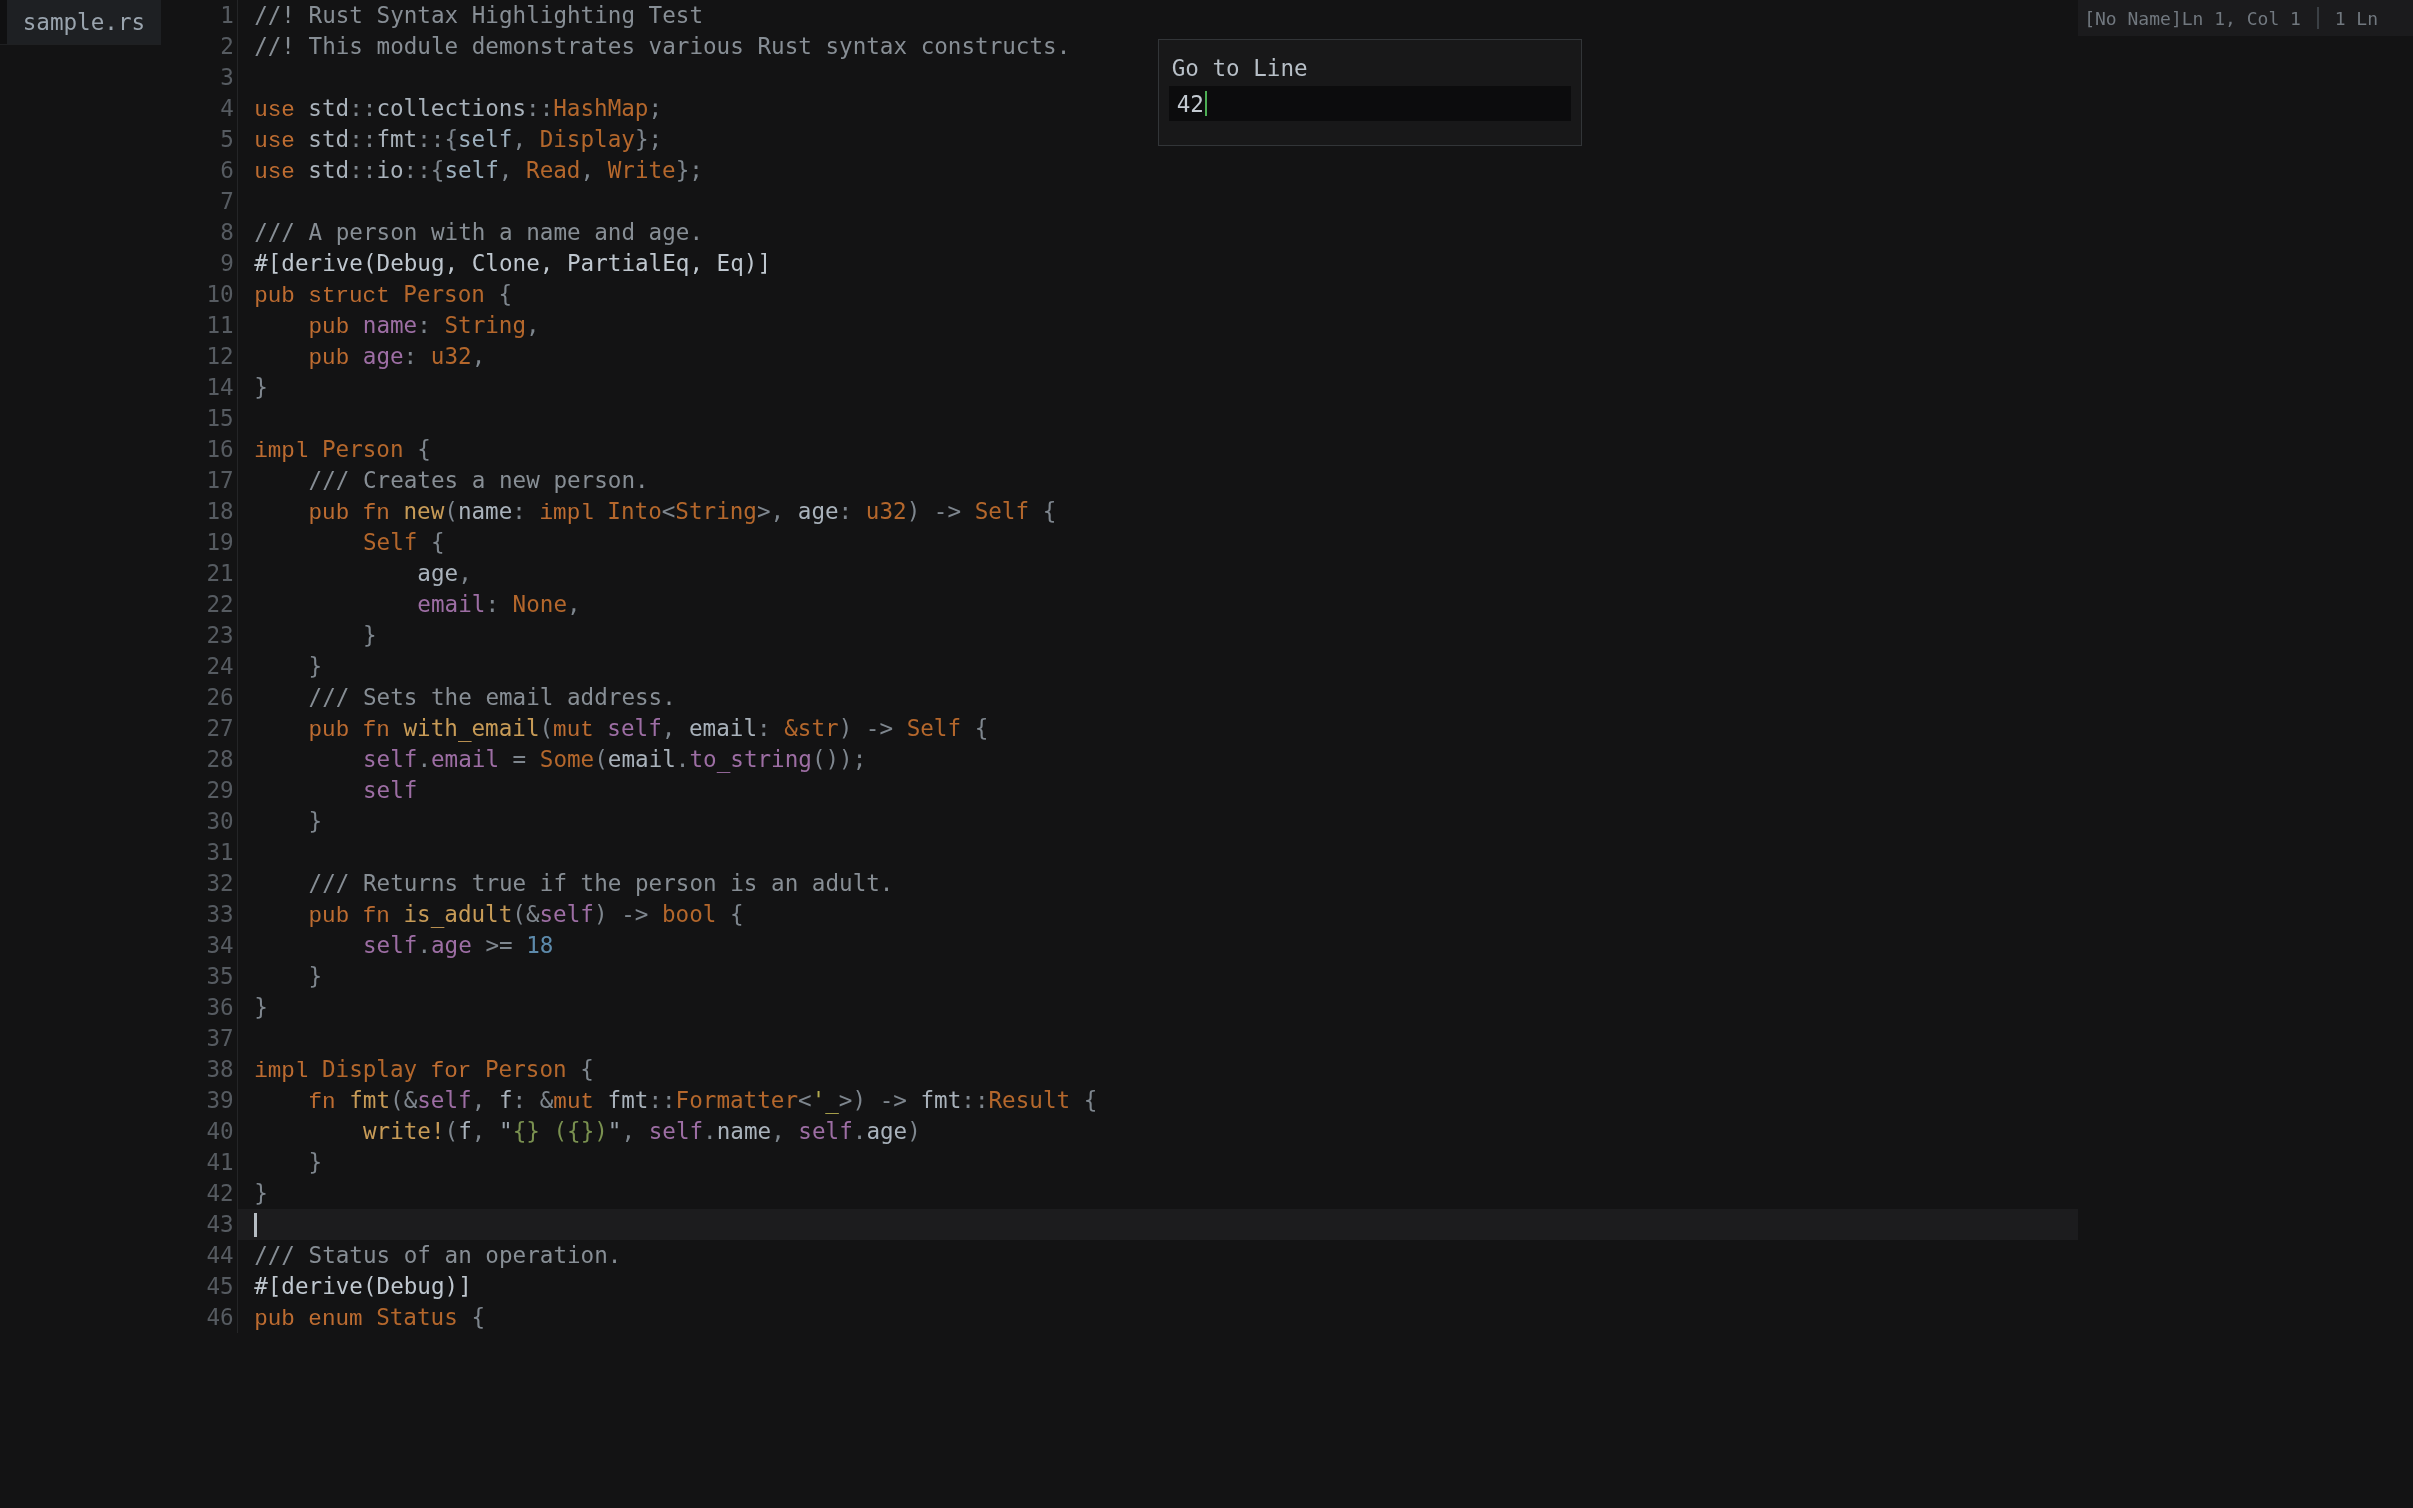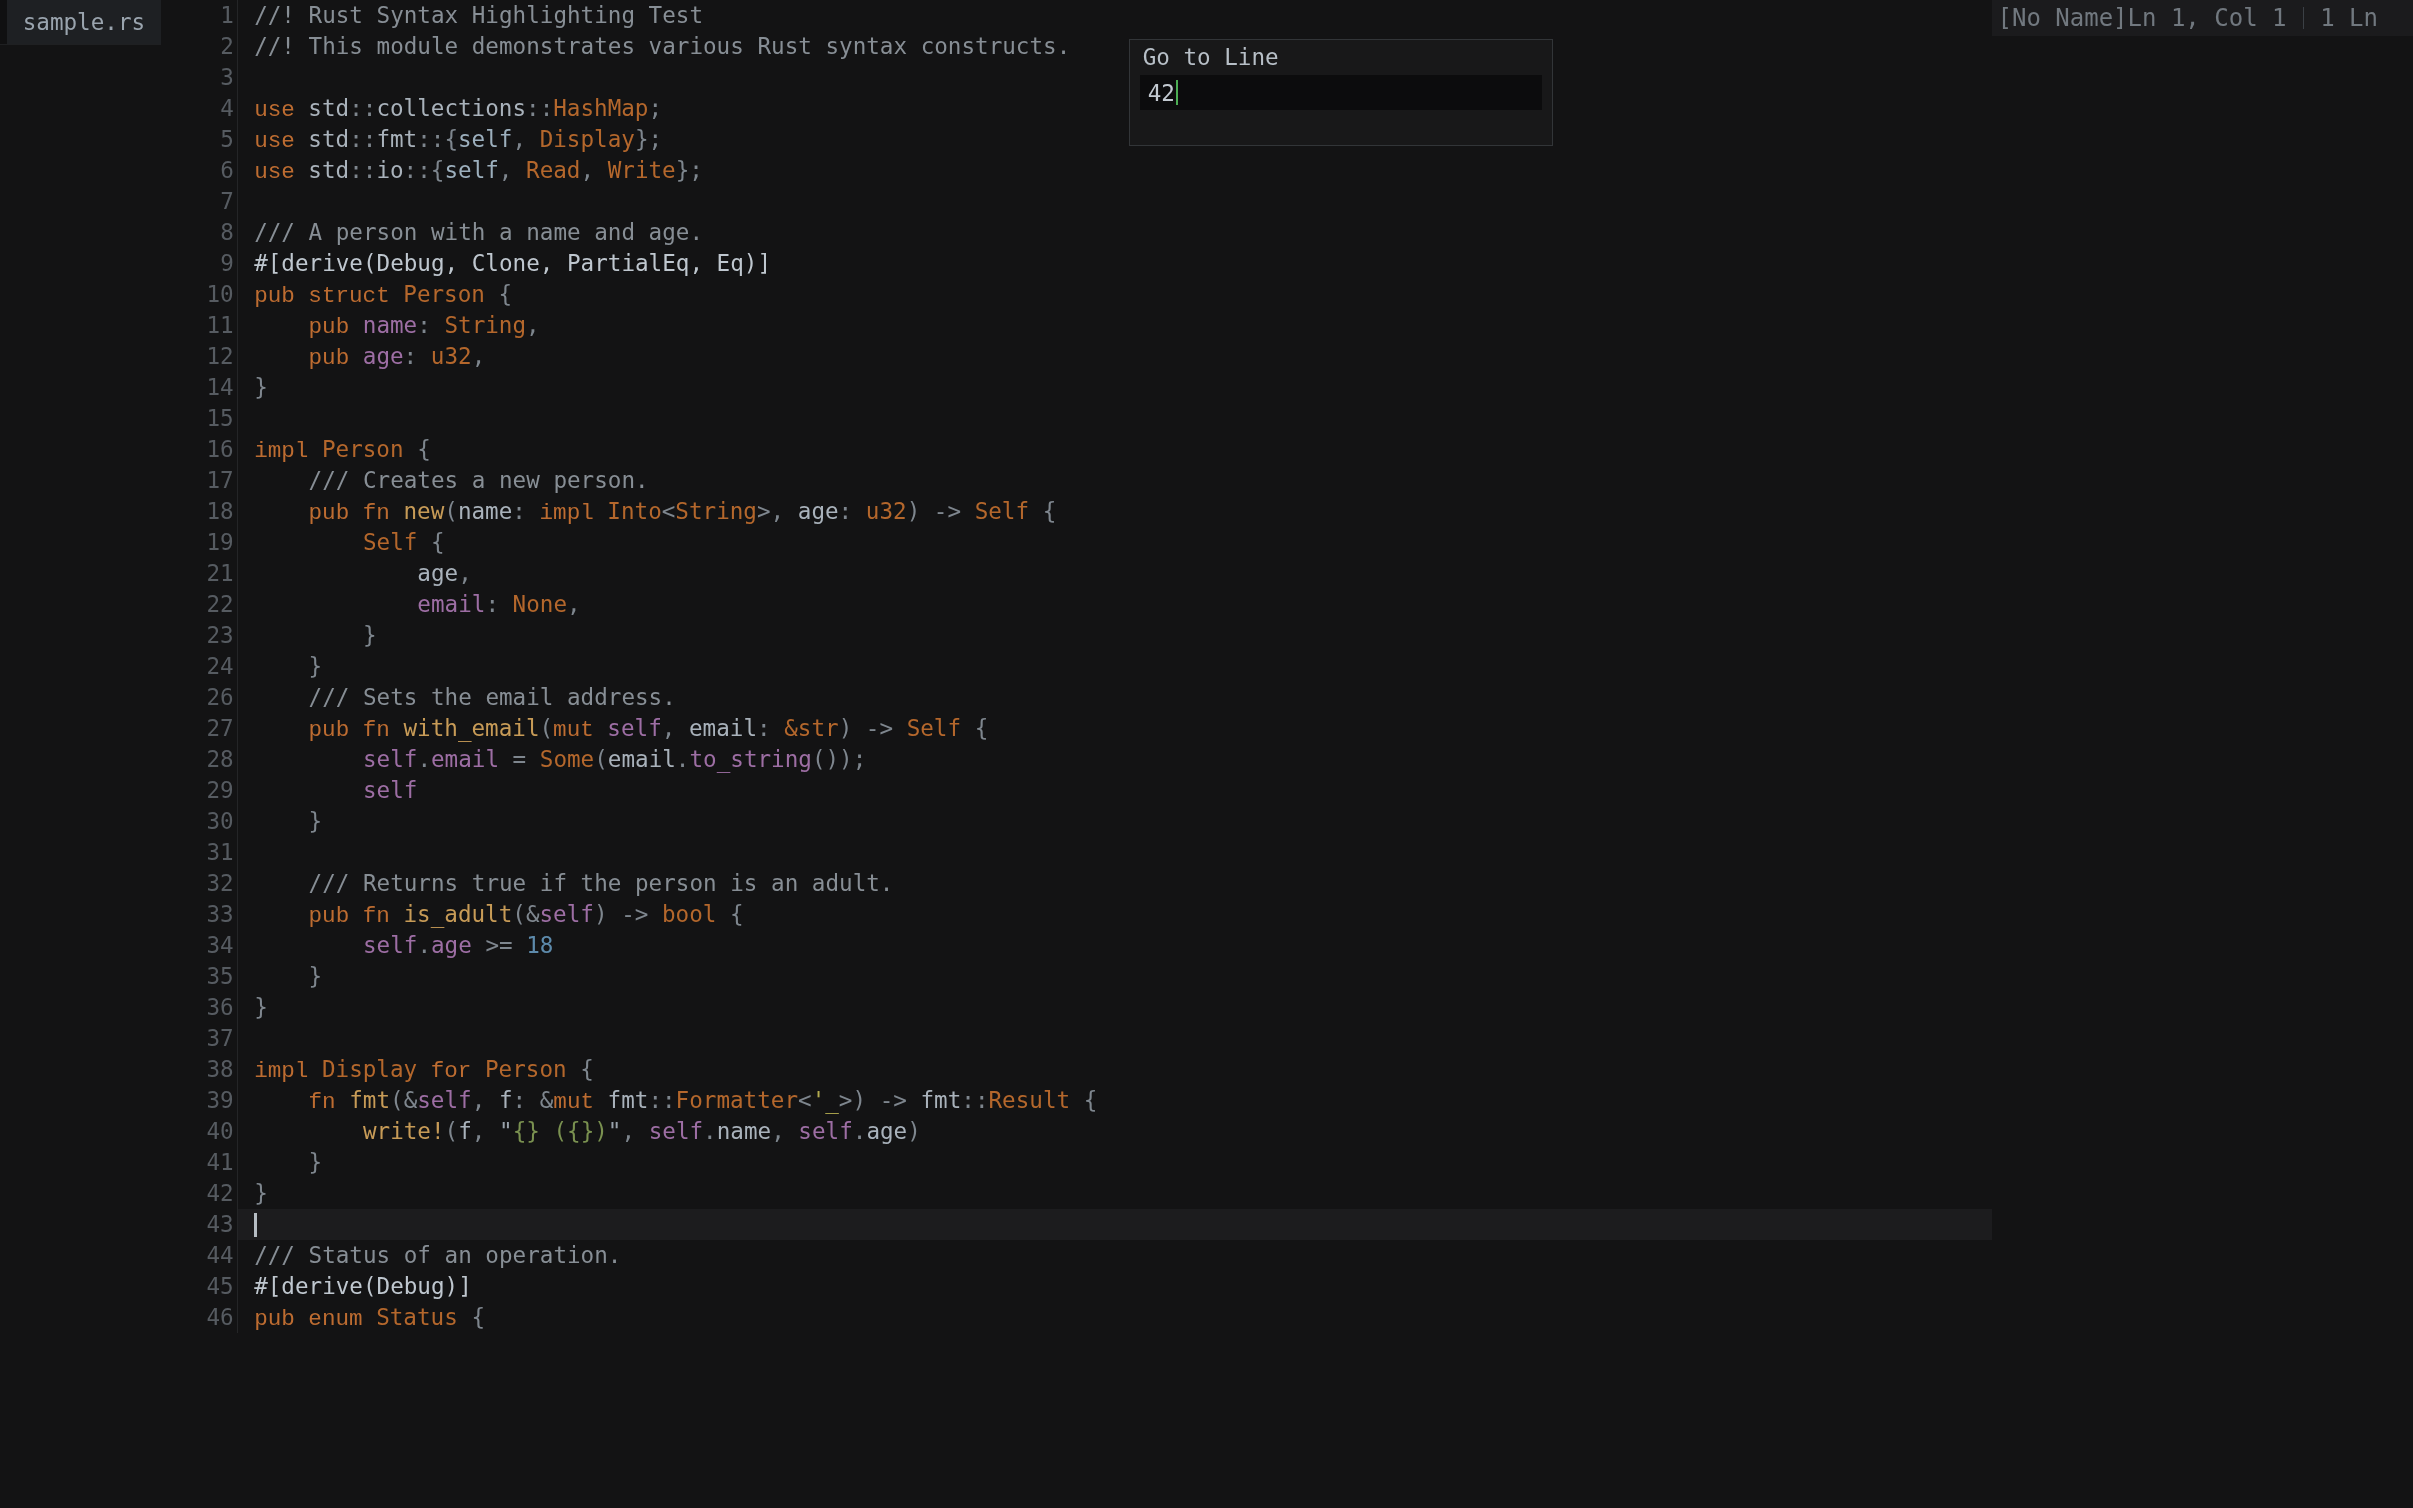--- a/index.html
+++ b/index.html
@@ -27,27 +27,27 @@
   .tok-c  { color:var(--syn-comment); }
   .tok-a  { color:var(--syn-attribute); }
   .tok-pn { color:var(--syn-punct); }
   .tok-n  { color:var(--syn-number); }
   .tok-sq { color:var(--syn-string_quote); }
   .tok-sf { color:var(--syn-string_format); }
   .tok-lt { color:var(--syn-lifetime); }
   .tok-us { color:var(--syn-use_self); }
 
   
-  .dialog { position:absolute; left:968px; top:39px; width:424px; height:107px; background:var(--dialog_bg); border:1.7px solid var(--dialog_border); padding:0 10px; }
+  .dialog { position:absolute; left:997px; top:39px; width:424px; height:107px; background:var(--dialog_bg); border:1.7px solid var(--dialog_border); padding:11px 10px; }
   .dialog-title { font-size:22.6px; color:var(--dialog_title); line-height:35px; padding-left:2.5px; }
   .dialog-input { height:35px; background:var(--input_bg); display:flex; align-items:center; padding-left:7.5px; font-size:22.6px; color:var(--input_text); }
   .caret { display:inline-block; width:2.5px; height:25px; background:var(--input_caret); margin-left:0.8px; }
 
   
-  .statusbar { height:36px; flex:none; background:var(--status_bg); display:flex; align-items:center; justify-content:space-between; padding:0 35px 0 6px; font-size:24px; color:var(--status_text); }
+  .statusbar { height:36px; flex:none; background:var(--status_bg); display:flex; align-items:center; justify-content:space-between; padding:0 35px 0 6px; font-size:18px; color:var(--status_text); }
   .status-right { display:flex; align-items:center; }
   .status-sep { width:1.7px; height:22px; background:var(--status_sep); margin:0 16px; }
 </style>
 </head>
 <body>
 
 <div class="app">
 
   <div class="tabbar">
     <div class="tab">

